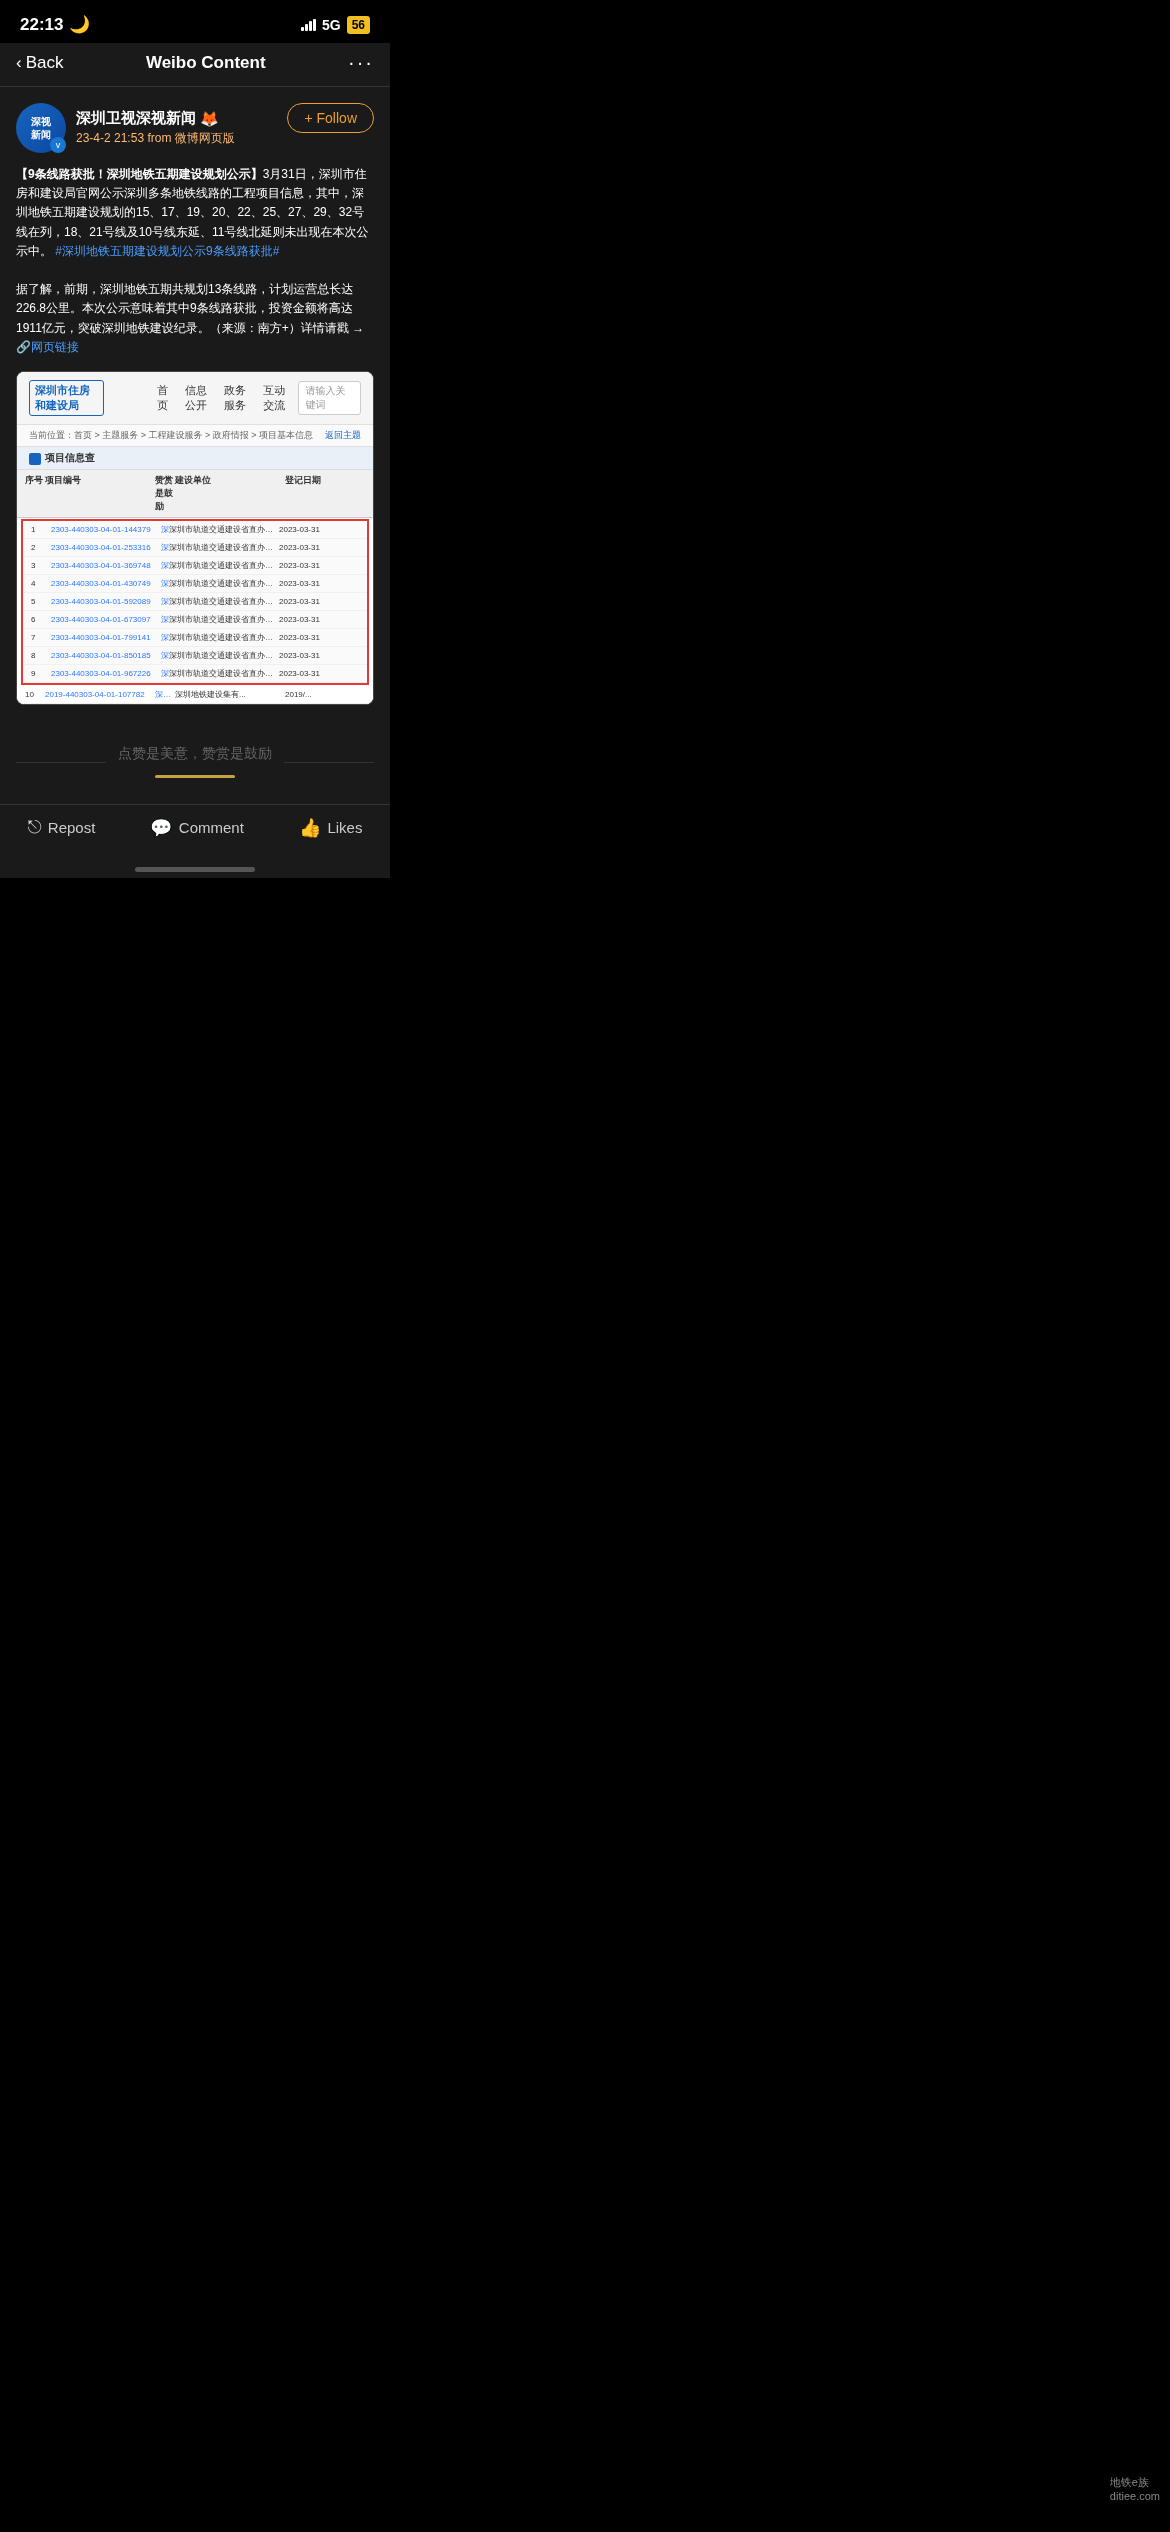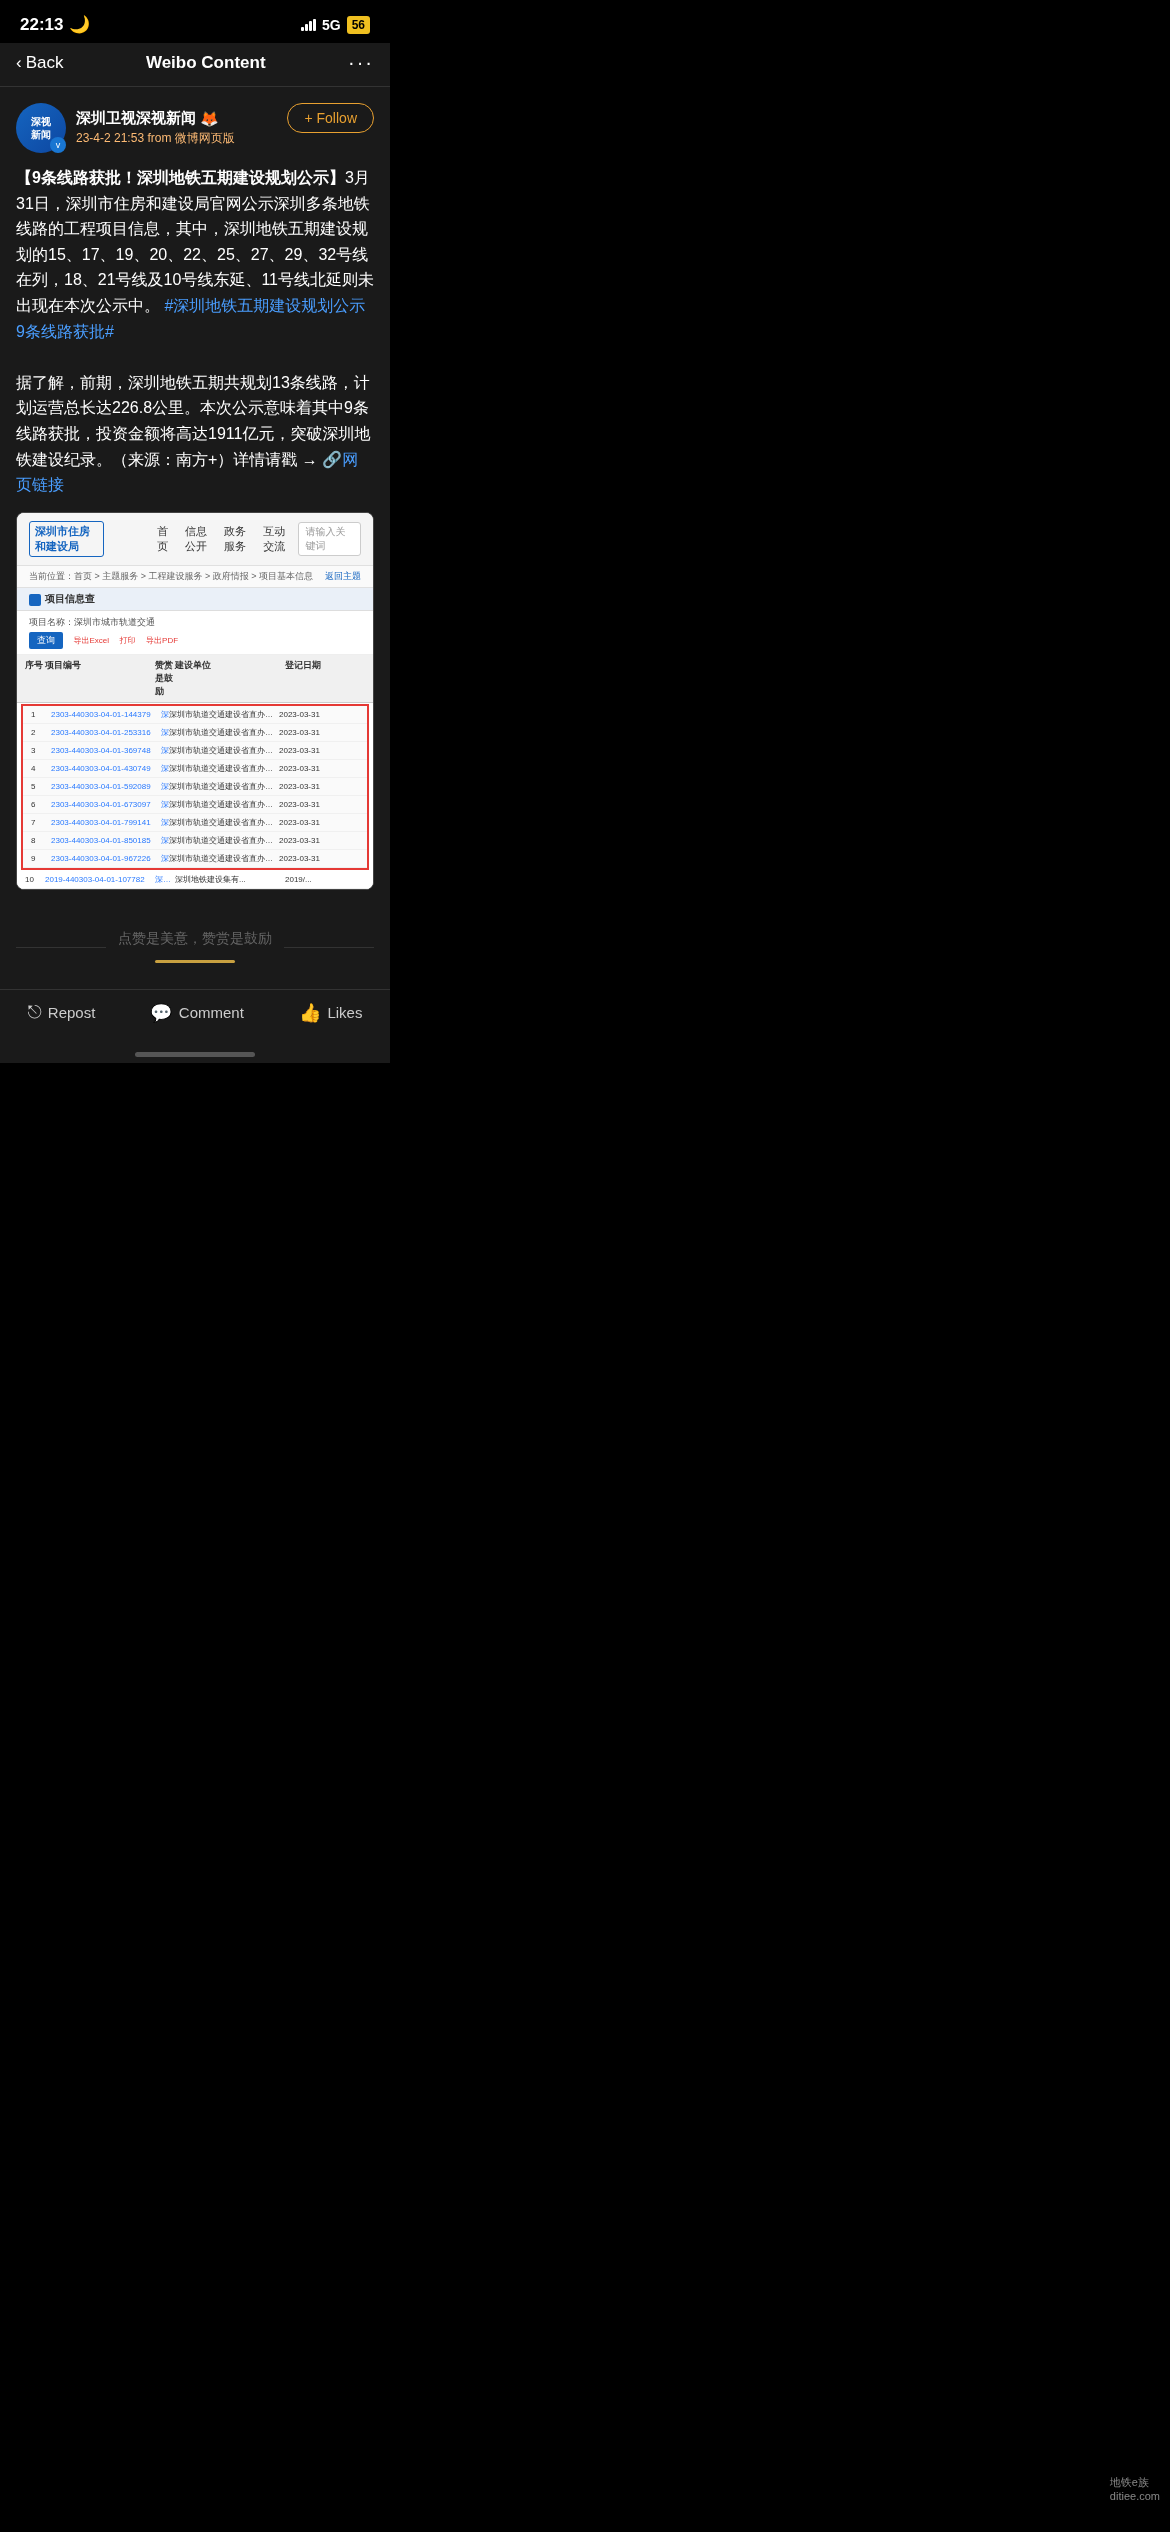--- a/index.html
+++ b/index.html
@@ -158,21 +158,21 @@
       border-radius: 20px;
       padding: 6px 16px;
       font-size: 14px;
       font-weight: 500;
       cursor: pointer;
       white-space: nowrap;
     }
 
     
     .post-content {
-      font-size: 16px;
+      font-size: 12px;
       line-height: 1.6;
       color: #fff;
       margin-bottom: 14px;
     }
     .post-content .highlight {
       font-weight: 700;
     }
     .post-content .hashtag {
       color: #4a9eff;
     }
@@ -440,27 +440,20 @@
       <div class="img-search">请输入关键词</div>
     </div>
     <div class="img-breadcrumb">
       当前位置：首页 &gt; 主题服务 &gt; 工程建设服务 &gt; 政府情报 &gt; 项目基本信息
       <span style="float:right; color:#1565c0;">返回主题</span>
     </div>
     <div class="img-section-title">
       <span class="img-section-icon"></span>
       项目信息查
     </div>
-    <div class="img-filter-row">
-      <div>项目名称：深圳市城市轨道交通</div>
-      <span class="img-search-btn">查询</span>
-      <span style="margin-left:8px; font-size:8px; color:#e53935;">导出Excel</span>
-      <span style="margin-left:8px; font-size:8px; color:#e53935;">打印</span>
-      <span style="margin-left:8px; font-size:8px; color:#e53935;">导出PDF</span>
-    </div>
     <div class="img-table-header">
       <span>序号</span>
       <span>项目编号</span>
       <span>赞赏是鼓励</span>
       <span>建设单位</span>
       <span>登记日期</span>
     </div>
     <div class="img-table-body">
       <div style="border: 2px solid #e53935; margin: 1px 4px;">
         <div class="img-table-row">

